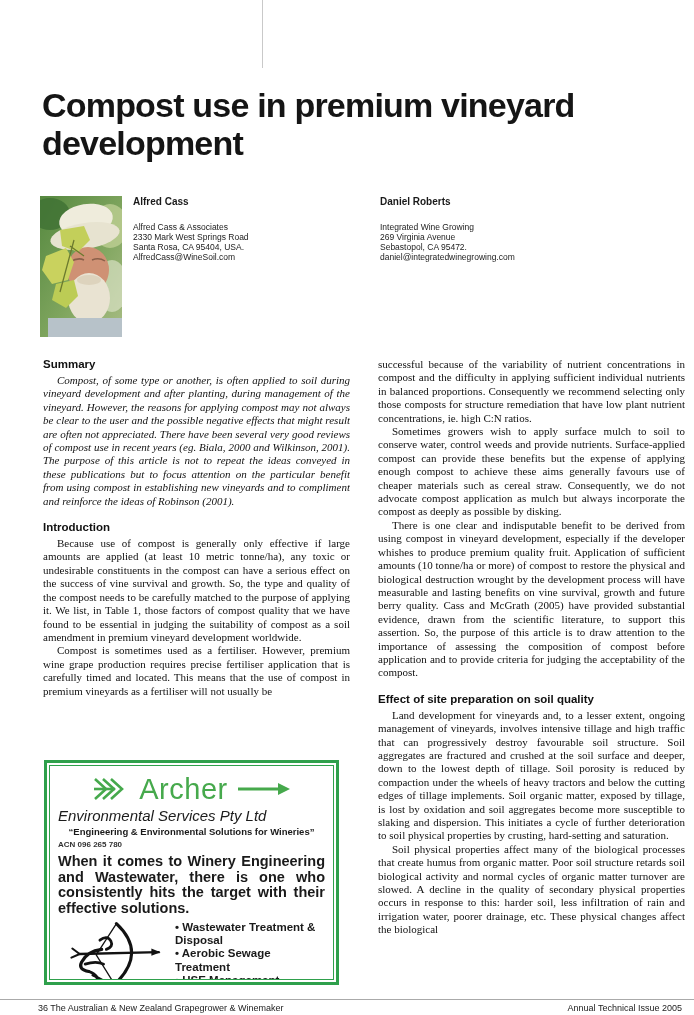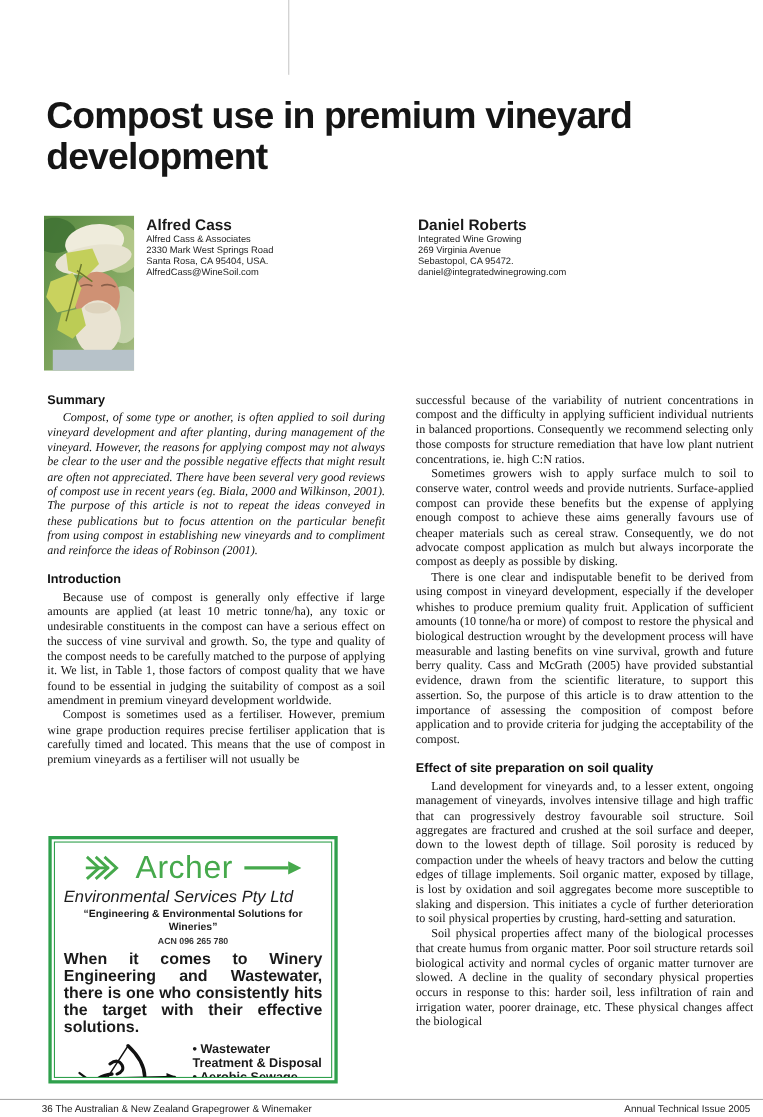--- a/index.html
+++ b/index.html
@@ -13,46 +13,46 @@
           border-bottom:3px solid #00a651;display:flex;align-items:center;}
   .banner span{font-family:"Liberation Serif",serif;font-style:italic;font-weight:bold;
                font-size:13px;color:#008f43;padding-left:12px;letter-spacing:.4px;word-spacing:2px;}
 
   .title{position:absolute;left:42px;top:86px;width:600px;
          font-weight:bold;font-size:34px;line-height:38px;letter-spacing:-.8px;color:#151515;}
 
   
   .photo{position:absolute;left:40px;top:196px;width:82px;height:141px;}
   .author{position:absolute;top:196px;width:220px;}
-  .author .nm{font-weight:bold;font-size:14px;margin-bottom:0;}
+  .author .nm{font-weight:bold;font-size:10px;margin-bottom:15px;}
   .author .ln{font-size:8.5px;line-height:10px;color:#222;}
   #author1{left:133px;} #author2{left:380px;}
 
   
   .col{position:absolute;top:358px;width:307px;font-family:"Liberation Serif",serif;
        font-size:11px;line-height:13.4px;text-align:justify;color:#111;}
   #colL{left:43px;height:398px;overflow:hidden;}
   #colR{left:378px;height:622px;overflow:hidden;}
   .col p{margin:0;text-indent:14px;}
   .col p.noindent{text-indent:0;}
   .col p.summary{font-style:italic;}
   .h{font-family:"Liberation Sans",sans-serif;font-weight:bold;font-size:11.5px;
      line-height:13px;text-align:left;margin:0 0 3px 0;text-indent:0;}
   .h.gap{margin-top:13px;}
 
   
-  .ad{position:absolute;left:44px;top:760px;width:263px;height:225px;box-sizing:border-box;
+  .ad{position:absolute;left:44px;top:760px;width:295px;height:225px;box-sizing:border-box;
       border:3px solid #2fa04c;padding:2px;}
   .ad-inner{border:1px solid #2fa04c;width:100%;height:100%;box-sizing:border-box;
             padding:6px 8px 0 8px;overflow:hidden;}
   .logo-row{display:flex;align-items:center;justify-content:center;gap:10px;height:34px;}
   .brand{color:#46a94c;font-size:29px;line-height:29px;letter-spacing:.5px;}
   .ad-sub{font-style:italic;font-size:15px;margin-top:1px;color:#1c1c1c;}
   .ad-tag{font-weight:bold;font-size:9.5px;text-align:center;margin-top:2px;}
-  .ad-acn{font-weight:bold;font-size:8px;text-align:center;margin-top:3px;color:#333;}
+  .ad-acn{font-weight:bold;font-size:8px;margin-top:3px;color:#333;}
   .ad-head{font-weight:bold;font-size:14.5px;line-height:15.5px;text-align:justify;margin-top:5px;}
   .ad-mid{display:flex;margin-top:4px;gap:13px;}
   .archer-art{width:104px;height:68px;flex:0 0 auto;}
   .ad-bullets{list-style:none;margin:1px 0 0 0;padding:0;font-weight:bold;font-size:11.5px;line-height:13.2px;}
   .ad-bullets li::before{content:"• ";}
 
   
   .footline{position:absolute;left:0;top:999px;width:694px;height:1px;background:#aaa;}
   .foot{position:absolute;top:1003px;font-size:9px;color:#222;}
   .foot.l{left:38px;} .foot.r{right:12px;}

